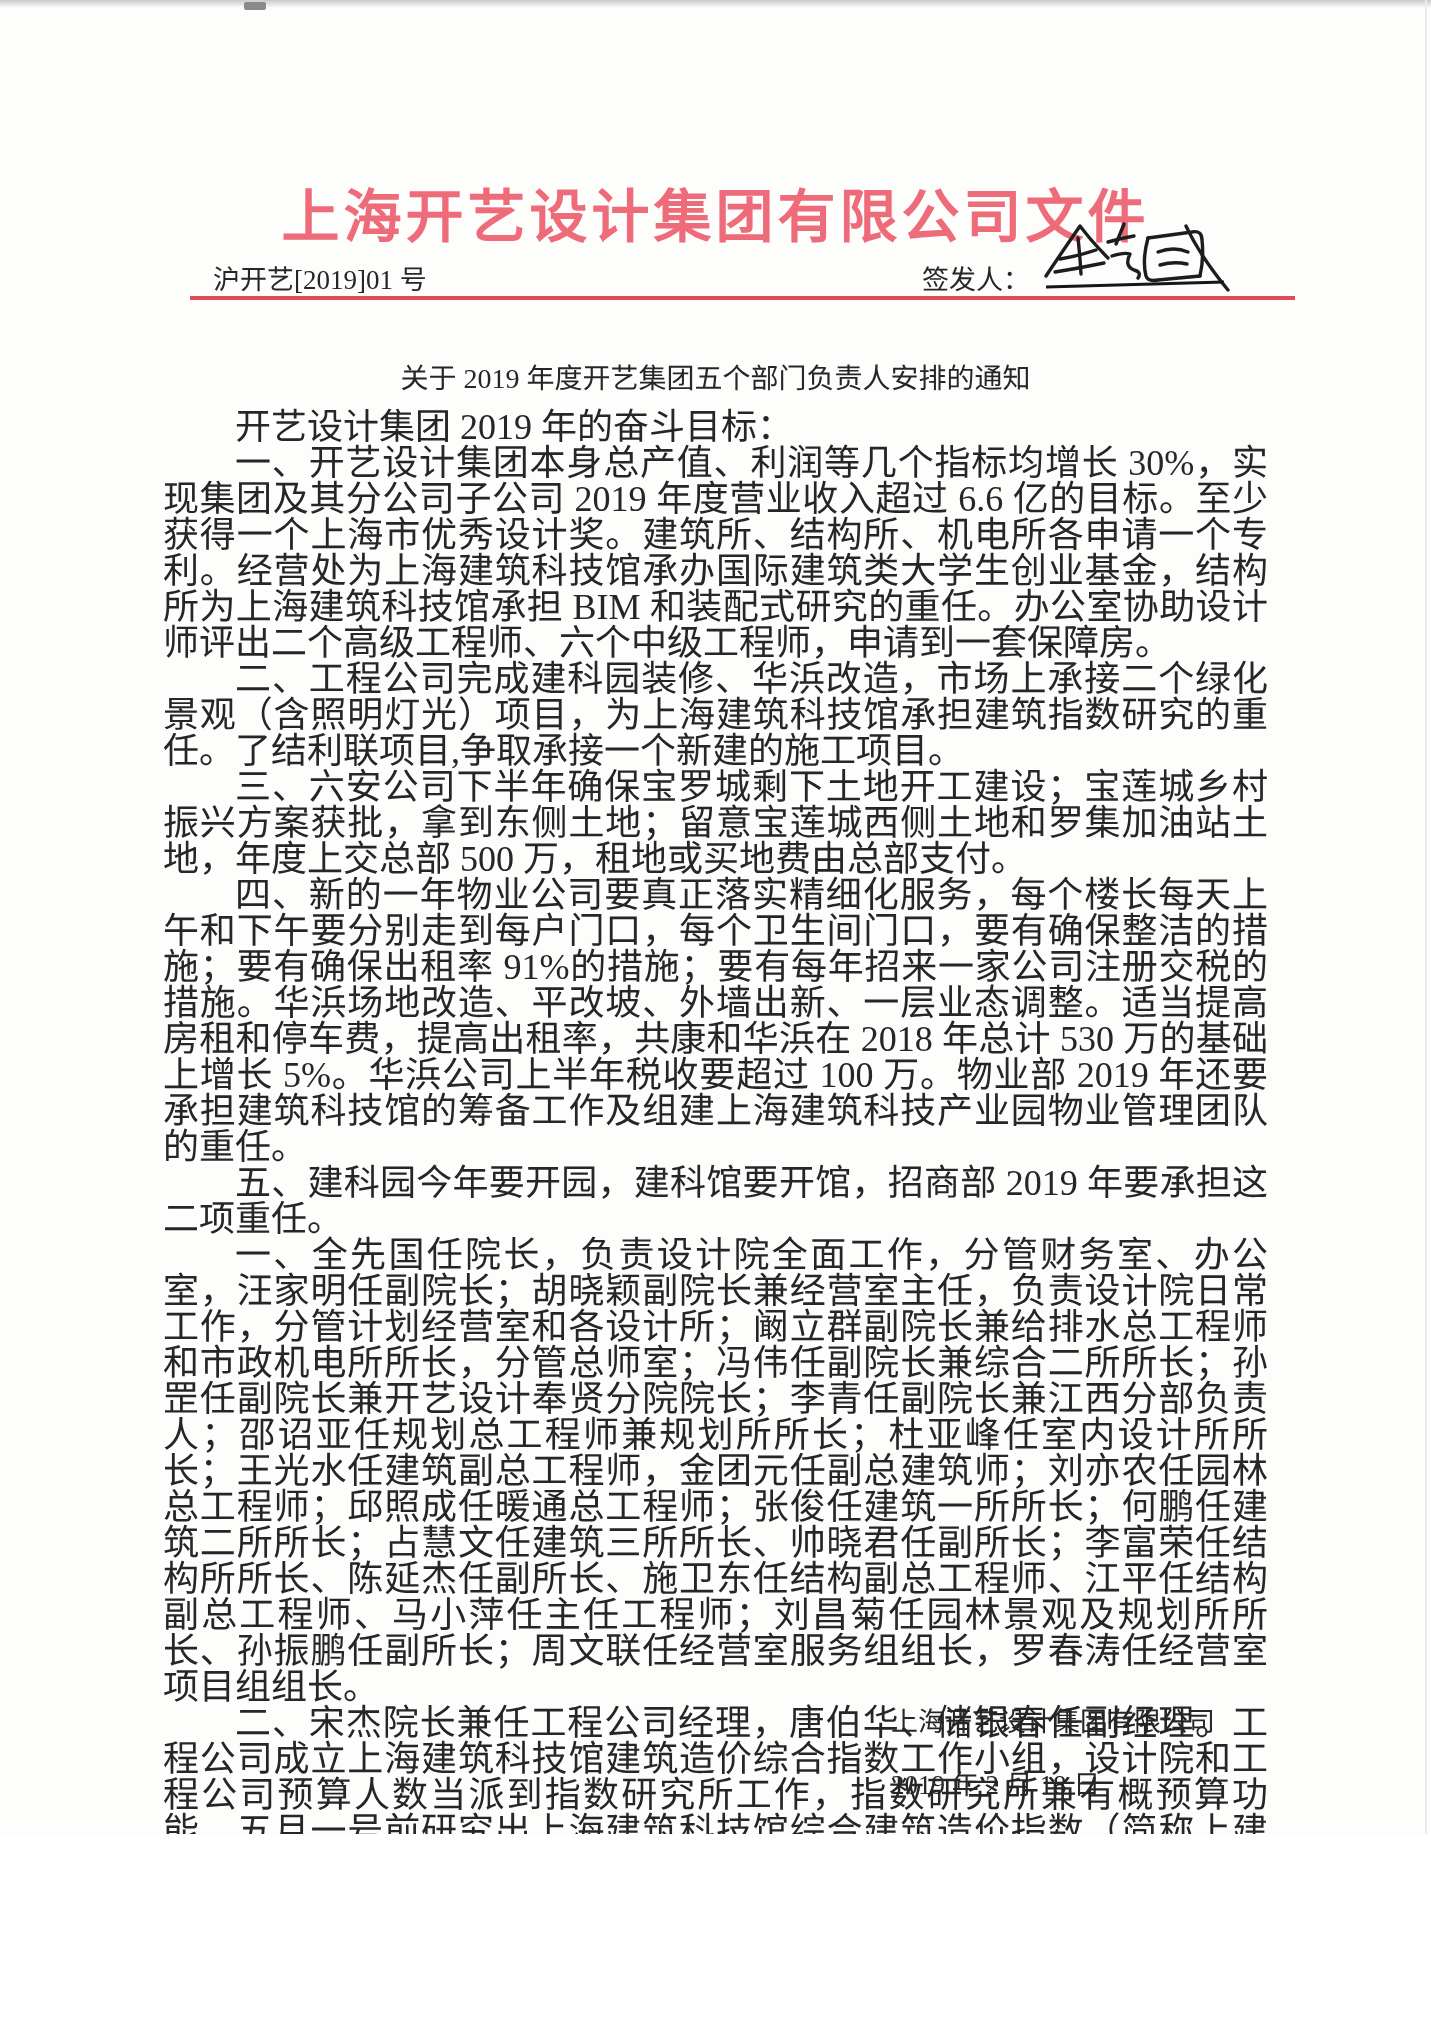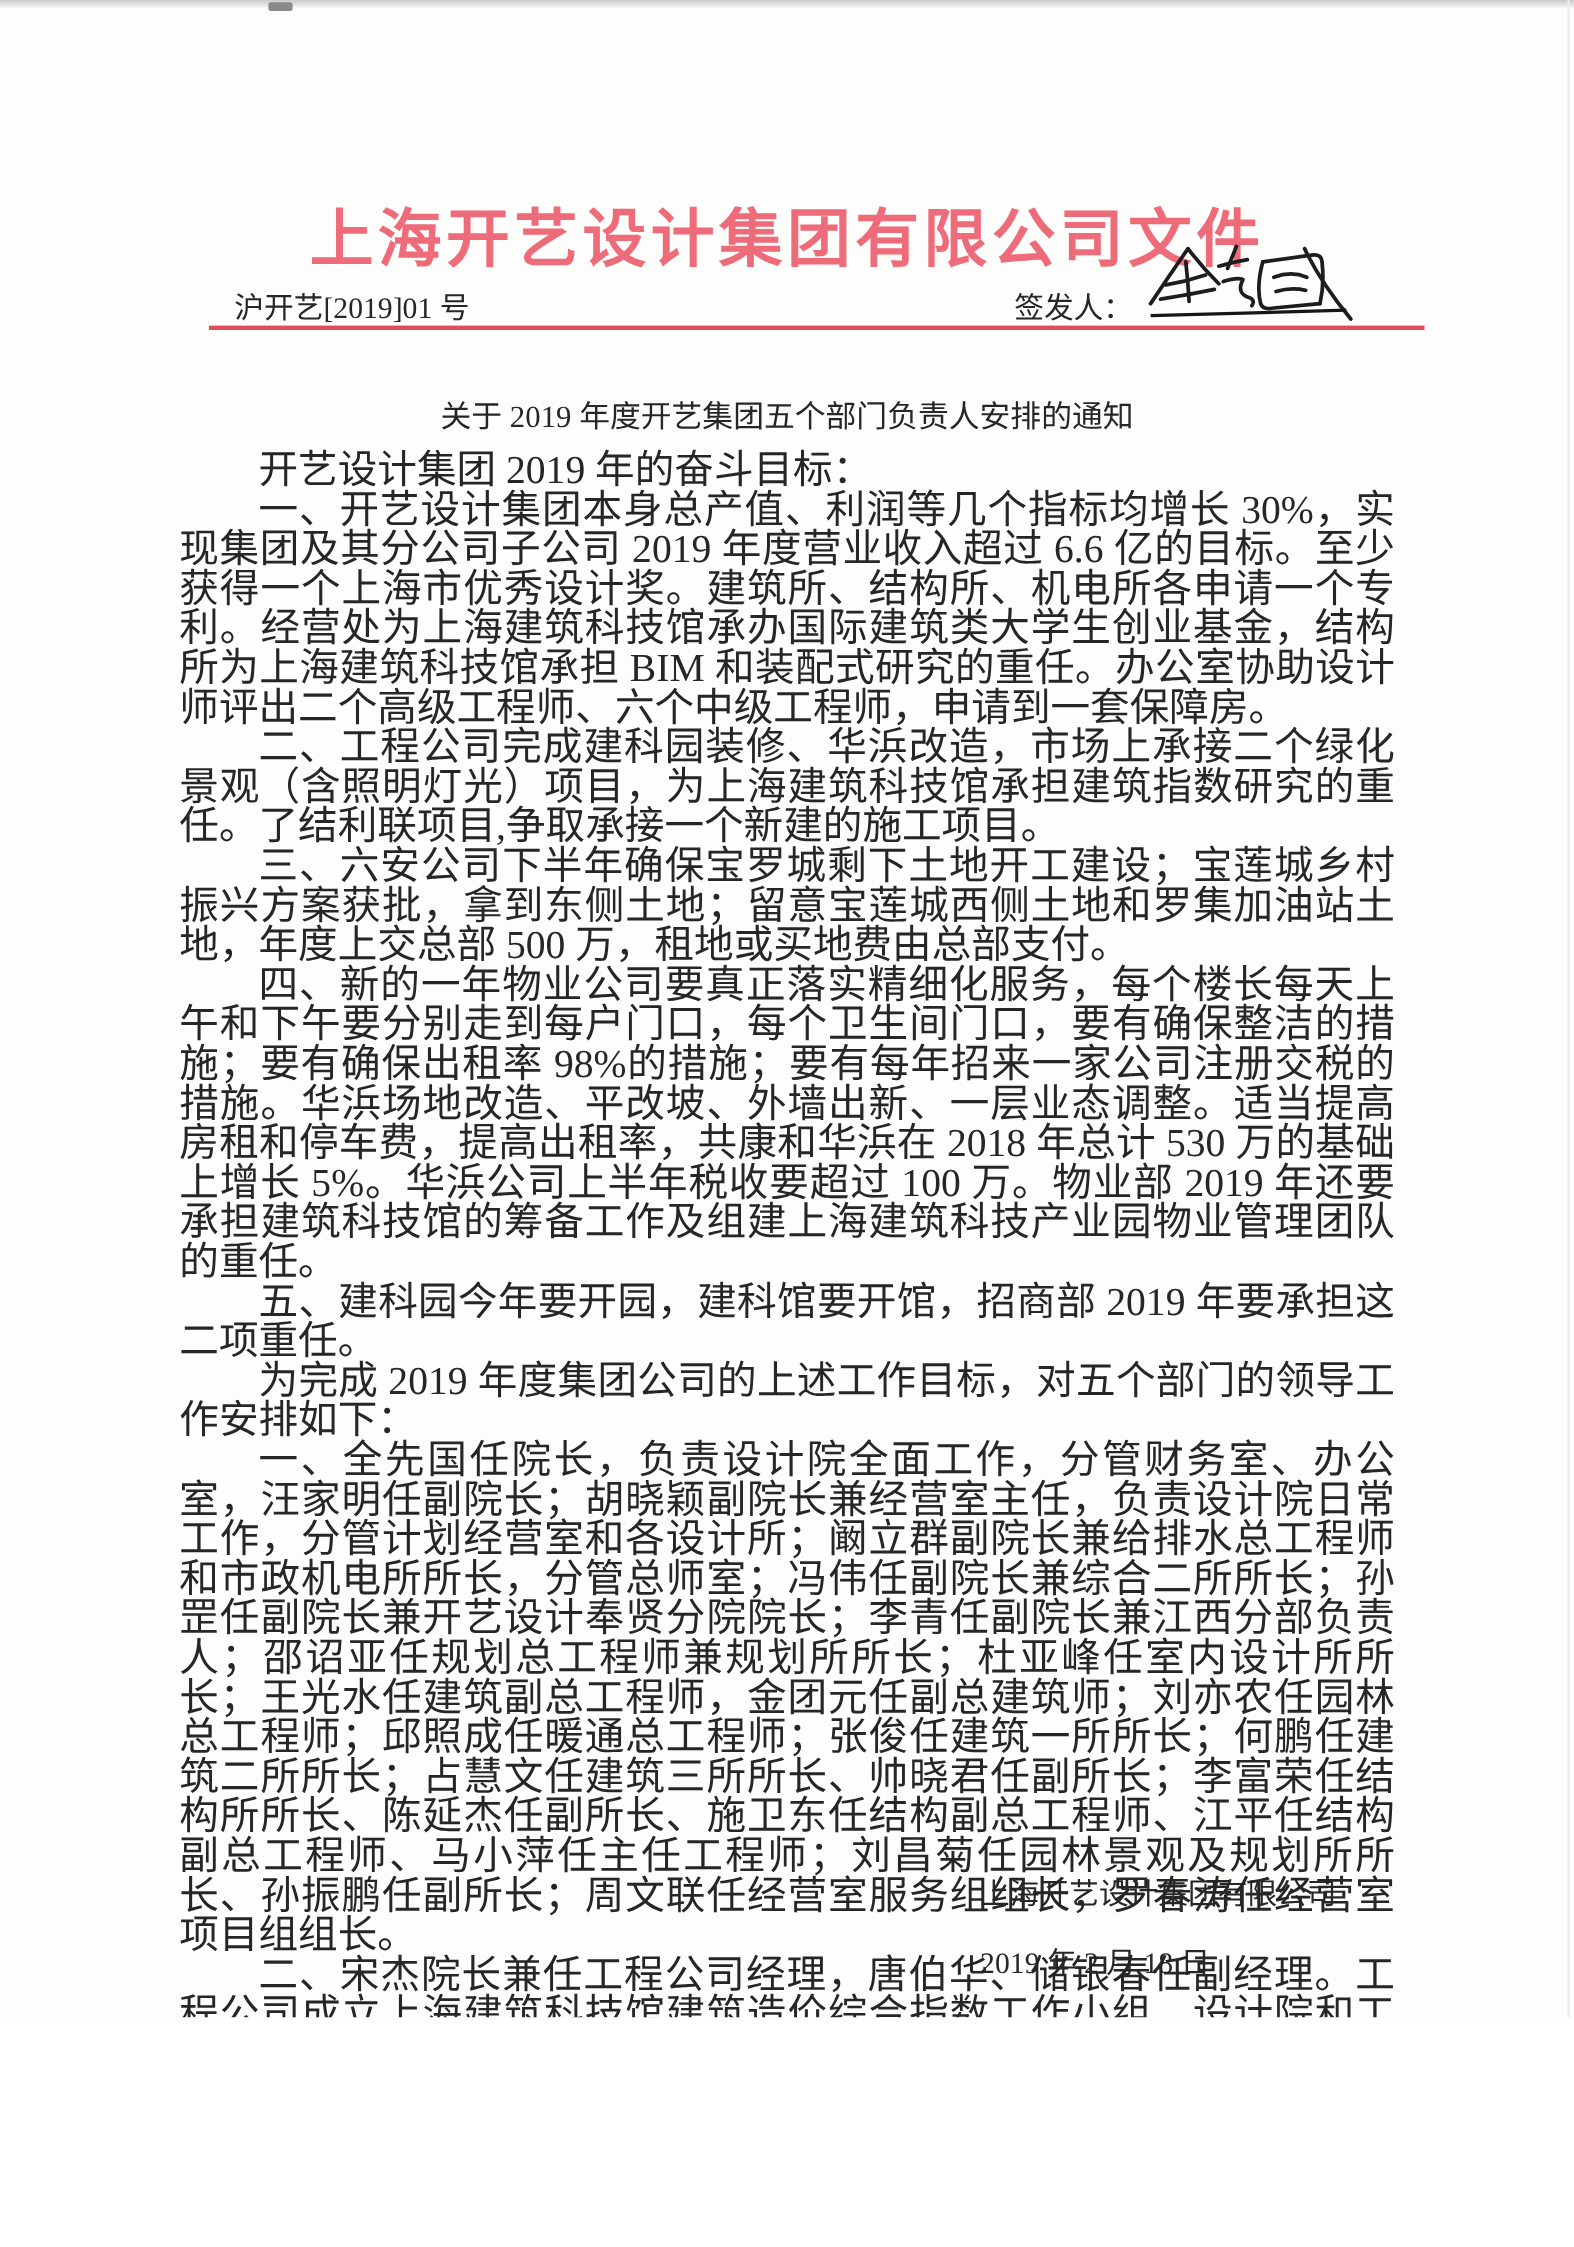--- a/index.html
+++ b/index.html
@@ -123,23 +123,22 @@
 
   <div class="red-rule"></div>
 
   <h2 class="notice-title">关于 2019 年度开艺集团五个部门负责人安排的通知</h2>
 
   <div class="body-text">
     <p>开艺设计集团 2019 年的奋斗目标：</p>
     <p>一、开艺设计集团本身总产值、利润等几个指标均增长 30%，实现集团及其分公司子公司 2019 年度营业收入超过 6.6 亿的目标。至少获得一个上海市优秀设计奖。建筑所、结构所、机电所各申请一个专利。经营处为上海建筑科技馆承办国际建筑类大学生创业基金，结构所为上海建筑科技馆承担 BIM 和装配式研究的重任。办公室协助设计师评出二个高级工程师、六个中级工程师，申请到一套保障房。</p>
     <p>二、工程公司完成建科园装修、华浜改造，市场上承接二个绿化景观（含照明灯光）项目，为上海建筑科技馆承担建筑指数研究的重任。了结利联项目,争取承接一个新建的施工项目。</p>
     <p>三、六安公司下半年确保宝罗城剩下土地开工建设；宝莲城乡村振兴方案获批，拿到东侧土地；留意宝莲城西侧土地和罗集加油站土地，年度上交总部 500 万，租地或买地费由总部支付。</p>
-    <p>四、新的一年物业公司要真正落实精细化服务，每个楼长每天上午和下午要分别走到每户门口，每个卫生间门口，要有确保整洁的措施；要有确保出租率 98%的措施；要有每年招来一家公司注册交税的措施。华浜场地改造、平改坡、外墙出新、一层业态调整。适当提高房租和停车费，提高出租率，共康和华浜在 2018 年总计 530 万的基础上增长 5%。华浜公司上半年税收要超过 100 万。物业部 2019 年还要承担建筑科技馆的筹备工作及组建上海建筑科技产业园物业管理团队的重任。</p>
+    <p>四、新的一年物业公司要真正落实精细化服务，每个楼长每天上午和下午要分别走到每户门口，每个卫生间门口，要有确保整洁的措施；要有确保出租率 91%的措施；要有每年招来一家公司注册交税的措施。华浜场地改造、平改坡、外墙出新、一层业态调整。适当提高房租和停车费，提高出租率，共康和华浜在 2018 年总计 530 万的基础上增长 5%。华浜公司上半年税收要超过 100 万。物业部 2019 年还要承担建筑科技馆的筹备工作及组建上海建筑科技产业园物业管理团队的重任。</p>
     <p>五、建科园今年要开园，建科馆要开馆，招商部 2019 年要承担这二项重任。</p>
-    <p>为完成 2019 年度集团公司的上述工作目标，对五个部门的领导工作安排如下：</p>
     <p>一、全先国任院长，负责设计院全面工作，分管财务室、办公室，汪家明任副院长；胡晓颖副院长兼经营室主任，负责设计院日常工作，分管计划经营室和各设计所；阚立群副院长兼给排水总工程师和市政机电所所长，分管总师室；冯伟任副院长兼综合二所所长；孙罡任副院长兼开艺设计奉贤分院院长；李青任副院长兼江西分部负责人；邵诏亚任规划总工程师兼规划所所长；杜亚峰任室内设计所所长；王光水任建筑副总工程师，金团元任副总建筑师；刘亦农任园林总工程师；邱照成任暖通总工程师；张俊任建筑一所所长；何鹏任建筑二所所长；占慧文任建筑三所所长、帅晓君任副所长；李富荣任结构所所长、陈延杰任副所长、施卫东任结构副总工程师、江平任结构副总工程师、马小萍任主任工程师；刘昌菊任园林景观及规划所所长、孙振鹏任副所长；周文联任经营室服务组组长，罗春涛任经营室项目组组长。</p>
     <p>二、宋杰院长兼任工程公司经理，唐伯华、储银春任副经理。工程公司成立上海建筑科技馆建筑造价综合指数工作小组，设计院和工程公司预算人数当派到指数研究所工作，指数研究所兼有概预算功能，五月一号前研究出上海建筑科技馆综合建筑造价指数（简称上建指数），五月一号起每个工作日的上午十点发布上建指数，唐伯华兼指数工作小组组长。</p>
     <p>三、宋杰任副院长兼六安置业公司经理，方树任副经理；</p>
     <p>四、许主任任集团顾问分管物业部，公伟东任副主任负责物业部日常工作；</p>
     <p>五、全先国院长兼任招商部主任。</p>
   </div>
 
   <div class="footer">
     <div class="footer-company">上海开艺设计集团有限公司</div>
     <div class="footer-date">2019 年 2 月 18 日</div>

